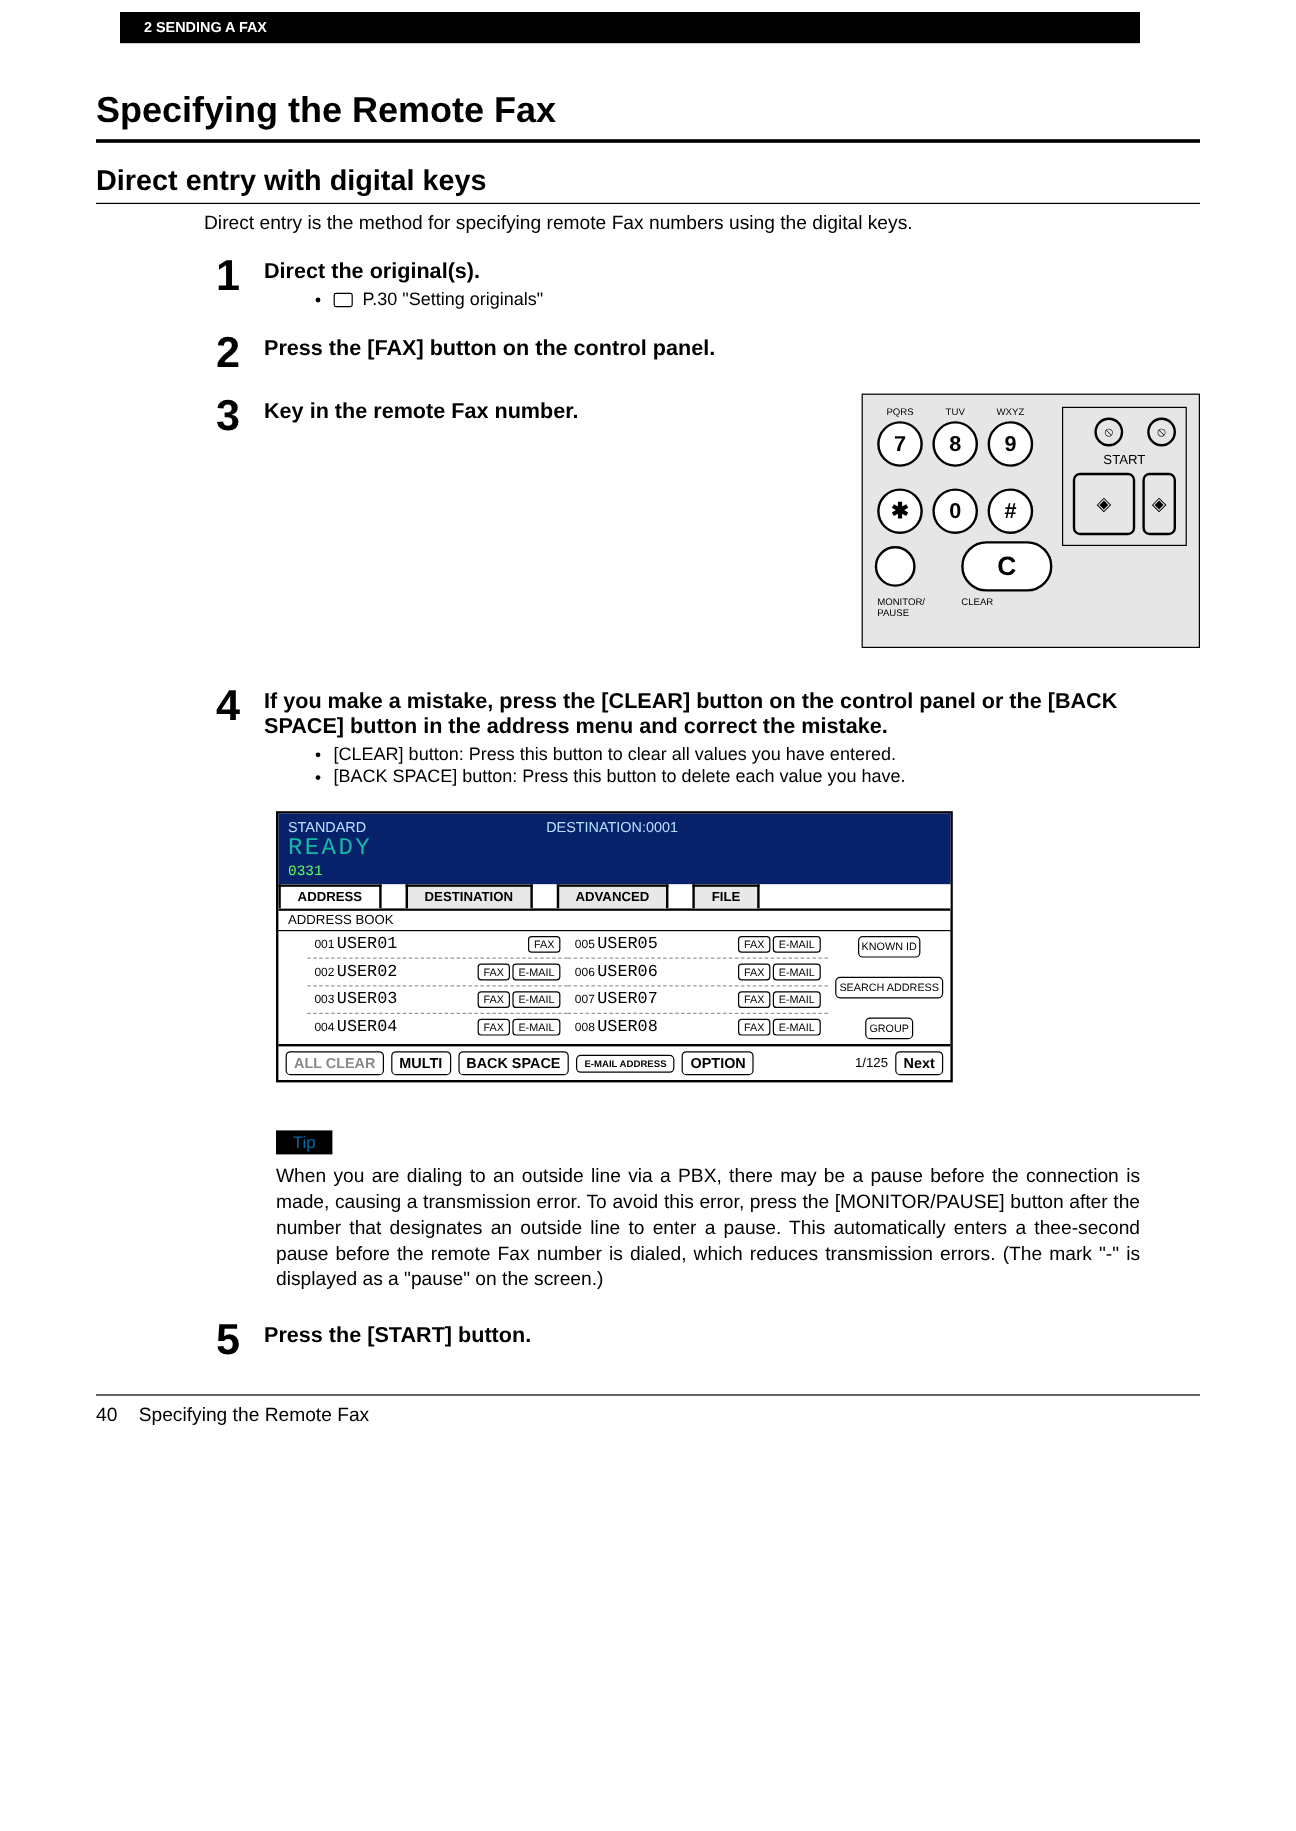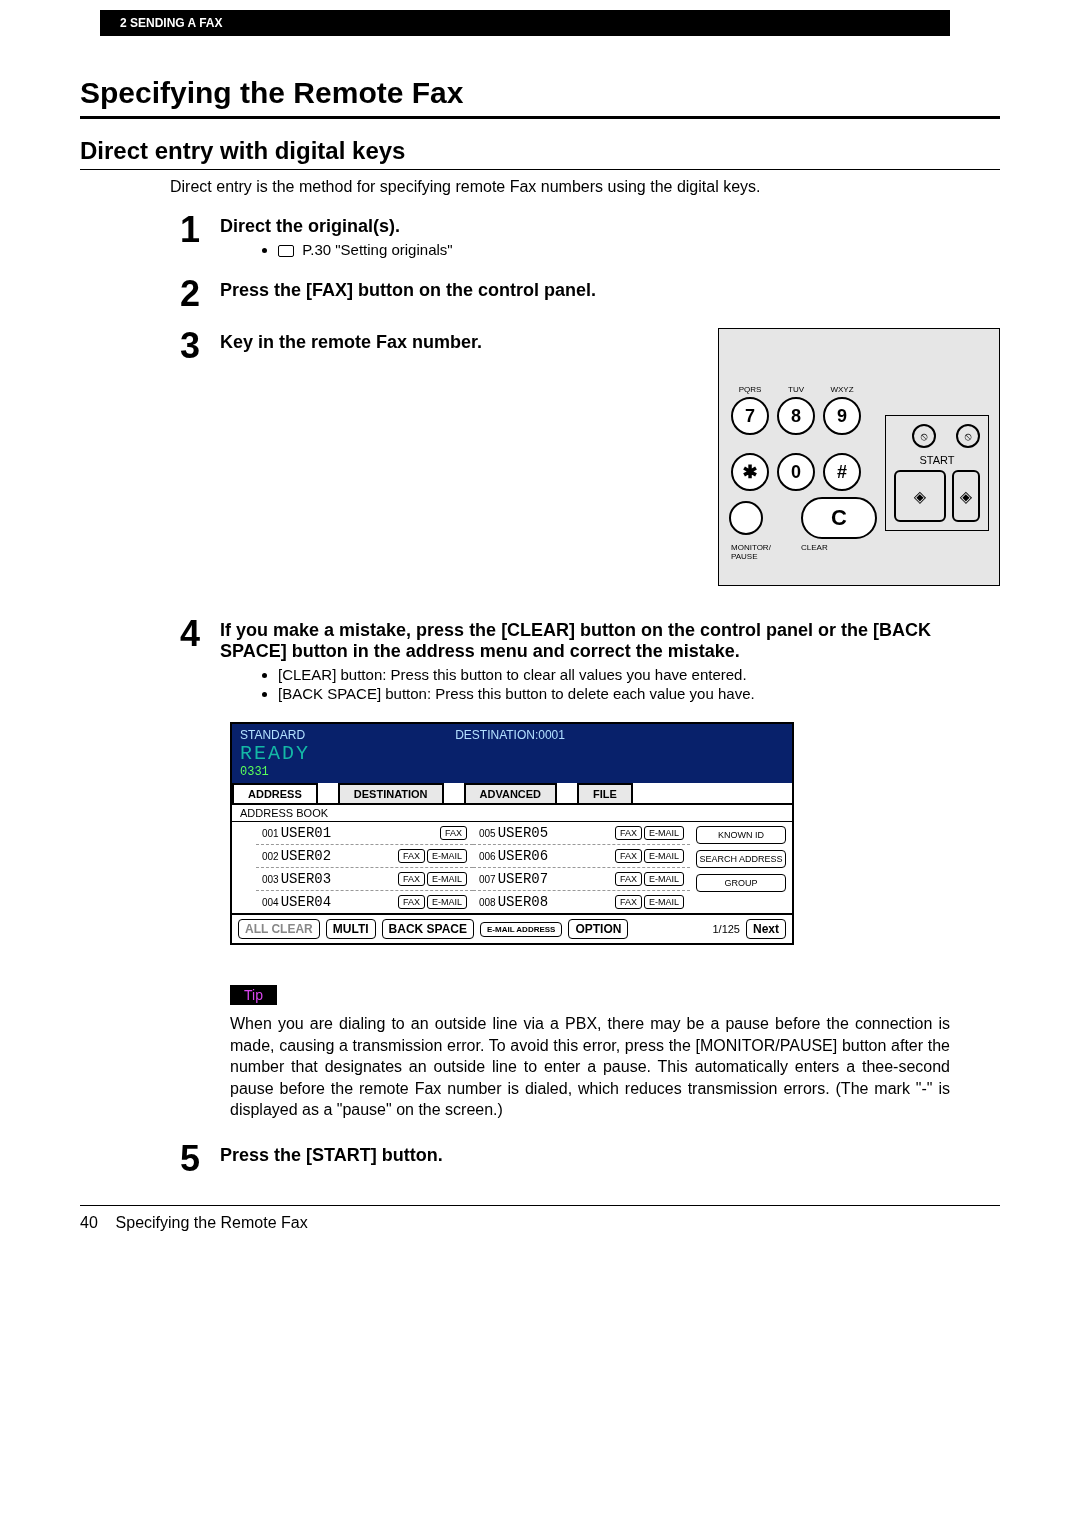--- a/index.html
+++ b/index.html
@@ -80,21 +80,21 @@
     display: flex;
     align-items: flex-start;
   }
   .keypad-figure {
     border: 1px solid #000;
     width: 260px;
     margin-left: 110px;
     padding: 10px 10px 24px 10px;
     background: #e6e6e6;
   }
-  .kp-row { display: flex; align-items: center; margin-top: 46px; }
+  .kp-row { display: flex; align-items: flex-start; }
   .kp-left { flex: 1.6; }
   .kp-right { border: 1px solid #000; padding: 8px; margin-left: 8px; background: #e6e6e6; }
   .kp-keys-row { display: flex; gap: 8px; margin-bottom: 6px; justify-content: flex-start; padding-left: 2px;}
   .kp-key {
     border: 2px solid #000; border-radius: 50%;
     width: 34px; height: 34px;
     display: flex; align-items: center; justify-content: center;
     font-size: 18px; font-weight: bold; background: #fff;
     box-shadow: inset 0 0 0 2px #fff;
   }
@@ -154,34 +154,34 @@
     display:flex; align-items:center;
     padding: 3px 6px;
   }
   .scr-user-row + .scr-user-row { border-top: 1px dashed #999; }
   .scr-uid { font-size: 10px; margin-right: 2px; }
   .scr-uname { font-family: "Courier New", monospace; font-size: 14px; flex:1; }
   .scr-fe { display:flex; gap:2px; margin-left: 4px;}
   .scr-fe span {
     border: 1px solid #000; border-radius:3px; padding: 1px 4px; font-size:9px;
   }
-  .scr-side { width: 90px; padding: 4px 6px; display:flex; flex-direction:column; gap:6px;}
+  .scr-side { width: 90px; padding: 4px 6px; display:flex; flex-direction:column; gap:16px;align-items:center;}
   .scr-side-btn {
     border: 1px solid #000; border-radius:4px; text-align:center; font-size:9px; padding:3px 2px;
   }
   .scr-footer {
     border-top: 2px solid #000;
     display:flex; align-items:center;
     padding: 4px 6px; gap: 6px; font-size: 11px;
   }
   .scr-foot-btn {
     border: 1px solid #000; border-radius:4px; padding: 2px 6px; font-size:12px; font-weight:bold;
   }
   .tip-label {
-    background:#000; color:#d946ef; display:inline-block; padding:2px 14px; font-size:14px; margin-top:40px; margin-left:150px;
+    background:#000; color:#0369a1; display:inline-block; padding:2px 14px; font-size:14px; margin-top:40px; margin-left:150px;
   }
   .tip-text { margin: 8px 0 0 150px; width: 720px; font-size:16px; line-height:1.35; text-align: justify;}
   .page-footer {
     border-top: 1px solid #000;
     margin-top: 28px;
     padding-top: 8px;
     font-size: 16px;
   }
 </style>
 </head>

